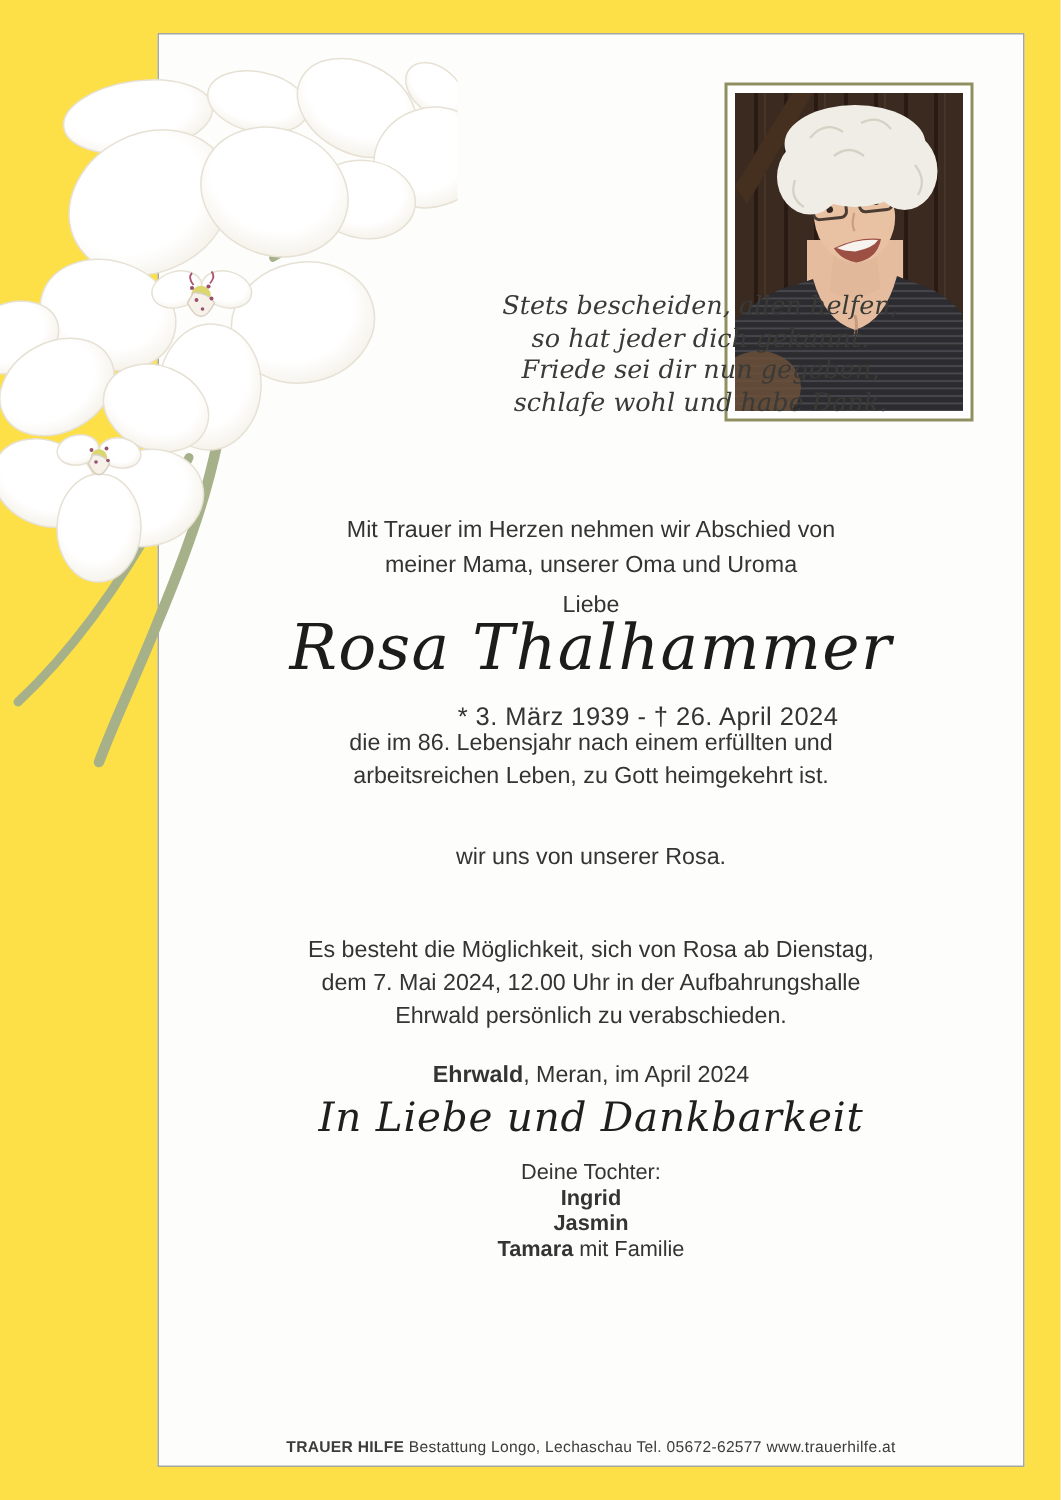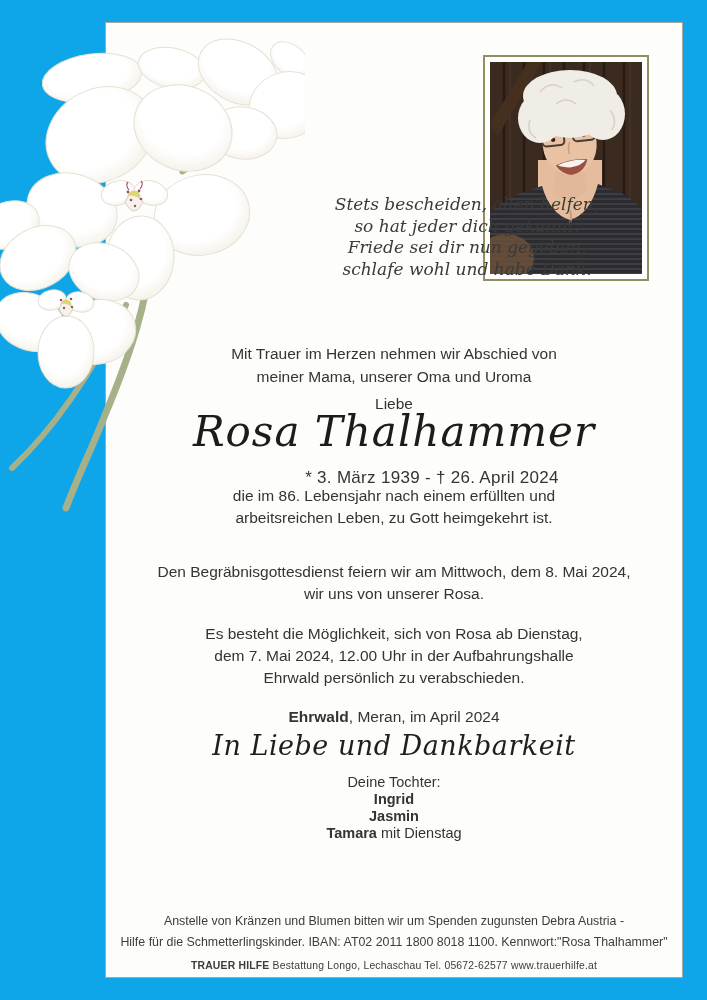--- a/index.html
+++ b/index.html
@@ -1,18 +1,18 @@
 <!DOCTYPE html>
 <html><head>
 <meta charset="utf-8">
 <style>
   html,body{margin:0;padding:0;background:#e9e7e2;}
   .page{
     position:relative;width:707px;height:1000px;margin:0 auto;
-    background:#0ea5e9;overflow:hidden;
+    background:#fde047;overflow:hidden;
     font-family:"Liberation Sans",sans-serif;color:#343431;
   }
   .card{
     position:absolute;left:105px;top:22px;width:578px;height:956px;
     box-sizing:border-box;background:#fdfdfc;border:1px solid #a7a7a2;z-index:1;
   }
   .content{
     position:absolute;left:105px;top:22px;width:578px;height:956px;z-index:2;
   }
   .content > div{position:absolute;width:100%;text-align:center;}
@@ -145,47 +145,42 @@
     <div class="name">Rosa Thalhammer</div>
 
     <div class="dates">* 3. März 1939 - † 26. April 2024</div>
 
     <div class="life">
       <div>die im 86. Lebensjahr nach einem erfüllten und</div>
       <div>arbeitsreichen Leben, zu Gott heimgekehrt ist.</div>
     </div>
 
     <div class="service">
-      <div>Den Begräbnisgottesdienst feiern wir am Mittwoch, dem 8. Mai 2024,</div>
       <div>wir uns von unserer Rosa.</div>
     </div>
 
     <div class="farewell">
       <div>Es besteht die Möglichkeit, sich von Rosa ab Dienstag,</div>
       <div>dem 7. Mai 2024, 12.00 Uhr in der Aufbahrungshalle</div>
       <div>Ehrwald persönlich zu verabschieden.</div>
     </div>
 
     <div class="placedate">
       <span class="b">Ehrwald</span><span>, Meran, im April 2024</span>
     </div>
 
     <div class="closing">In Liebe und Dankbarkeit</div>
 
     <div class="family">
       <div><span class="b"></span><span>Deine Tochter:</span></div>
       <div><span class="b">Ingrid</span><span></span></div>
       <div><span class="b">Jasmin</span><span></span></div>
-      <div><span class="b">Tamara</span><span> mit Dienstag</span></div>
-    </div>
-
-    <div class="donation">
-      <div>Anstelle von Kränzen und Blumen bitten wir um Spenden zugunsten Debra Austria -</div>
-      <div>Hilfe für die Schmetterlingskinder. IBAN: AT02 2011 1800 8018 1100. Kennwort:"Rosa Thalhammer"</div>
-    </div>
+      <div><span class="b">Tamara</span><span> mit Familie</span></div>
+    </div>
+
 
     <div class="footerline">
       <span class="b">TRAUER HILFE</span><span> Bestattung Longo, Lechaschau Tel. 05672-62577 www.trauerhilfe.at</span>
     </div>
 
   </div>
 
   <svg class="orchid" width="305" height="520" viewBox="0 0 305 520">
     <defs>
       <radialGradient id="petal" cx="45%" cy="40%" r="75%">

